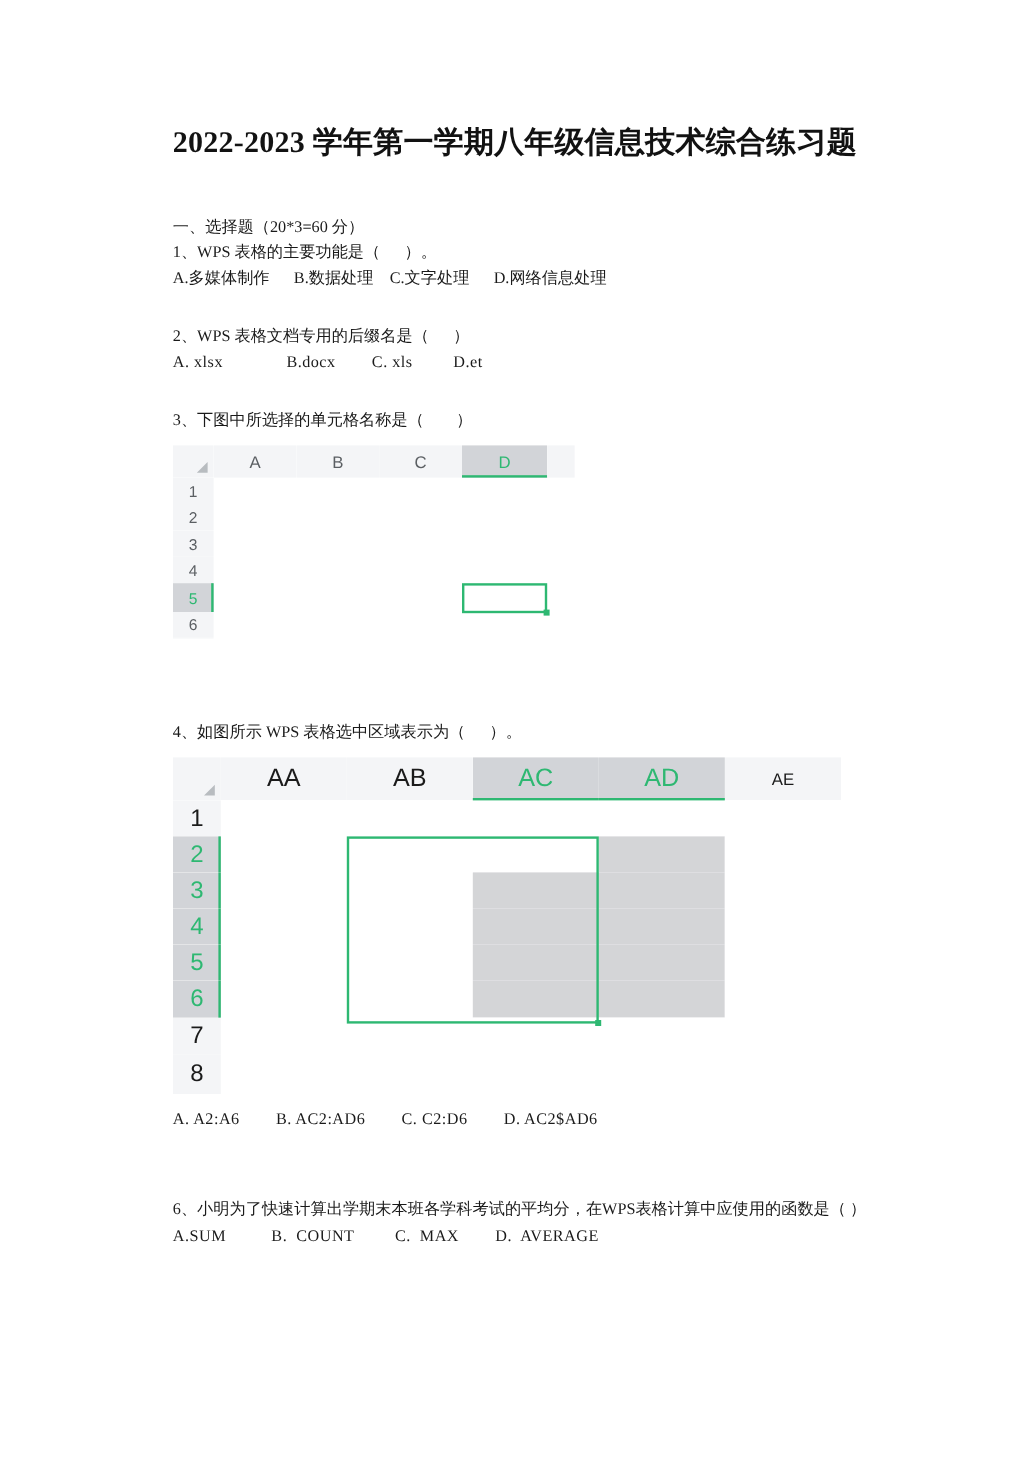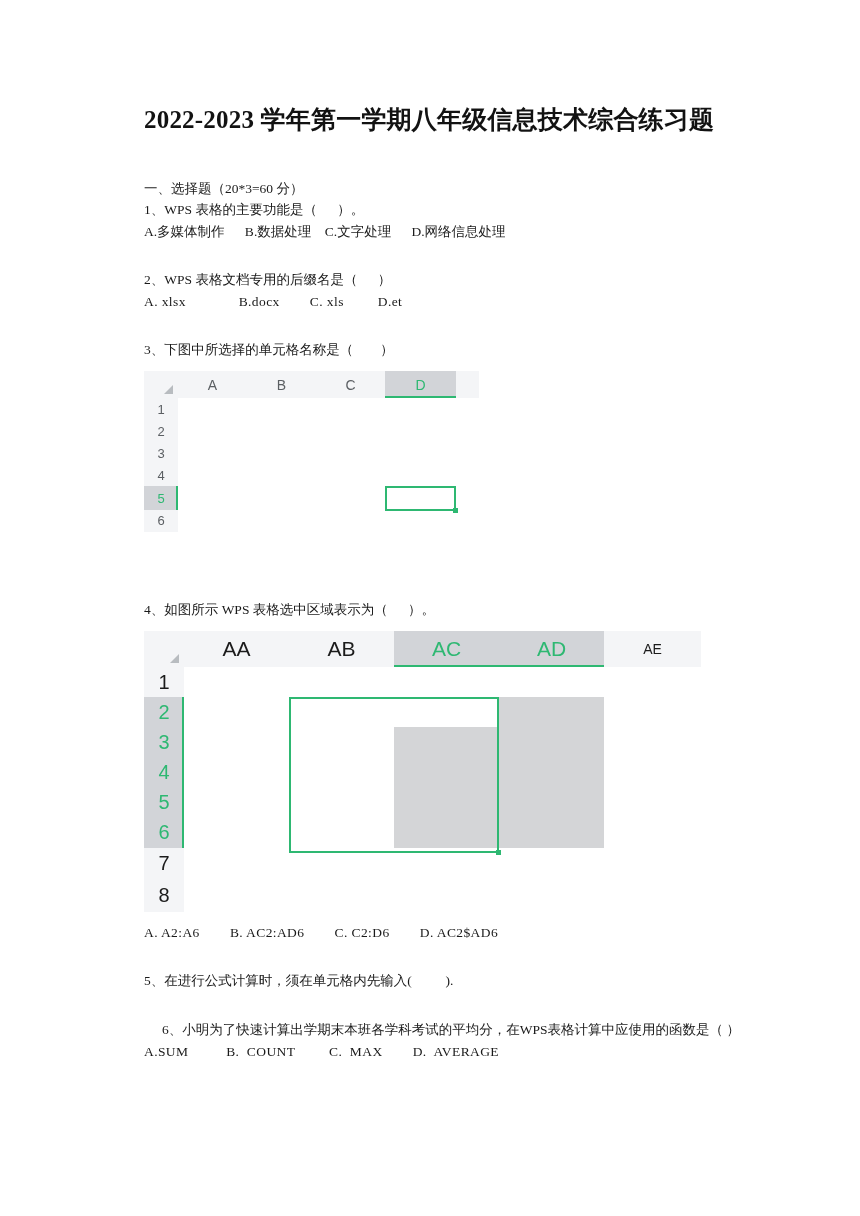--- a/index.html
+++ b/index.html
@@ -62,21 +62,21 @@
     line-height: 22px;
     white-space: pre;
     font-family: "Liberation Serif", "DejaVu Serif", serif;
   }
   .opts-mono {
     font-family: "Liberation Serif", "DejaVu Serif", serif;
     letter-spacing: 0.4px;
   }
   .gap-md { height: 26px; }
   .gap-lg { height: 34px; }
-  .q-wrap { font-size: 13.5px; line-height: 23px; white-space: normal; text-align: center; }
+  .q-wrap { font-size: 13.5px; line-height: 23px; white-space: normal; }
 
   
   .sheet {
     position: relative;
     background: #ffffff;
     overflow: hidden;
     box-sizing: border-box;
     font-family: "Liberation Sans", "DejaVu Sans", sans-serif;
   }
   .sheet table {
@@ -386,21 +386,20 @@
 
       <div class="selrect" style="left:145px;top:66px;width:210px;height:156px;"></div>
       <div class="fillhandle" style="left:352px;top:219px;"></div>
     </div>
 
     <div style="height:10px"></div>
     <div class="opts opts-mono">A. A2:A6        B. AC2:AD6        C. C2:D6        D. AC2$AD6</div>
 
     <div class="gap-md"></div>
 
-    <div class="q">5、在进行公式计算时，须在单元格内先输入(          ).</div>
 
     <div class="gap-md"></div>
 
     <div class="q-wrap">6、小明为了快速计算出学期末本班各学科考试的平均分，在WPS表格计算中应使用的函数是（      ）</div>
     <div class="opts opts-mono">A.SUM          B.  COUNT         C.  MAX        D.  AVERAGE</div>
 
   </div>
 </div>
 
 </body></html>

